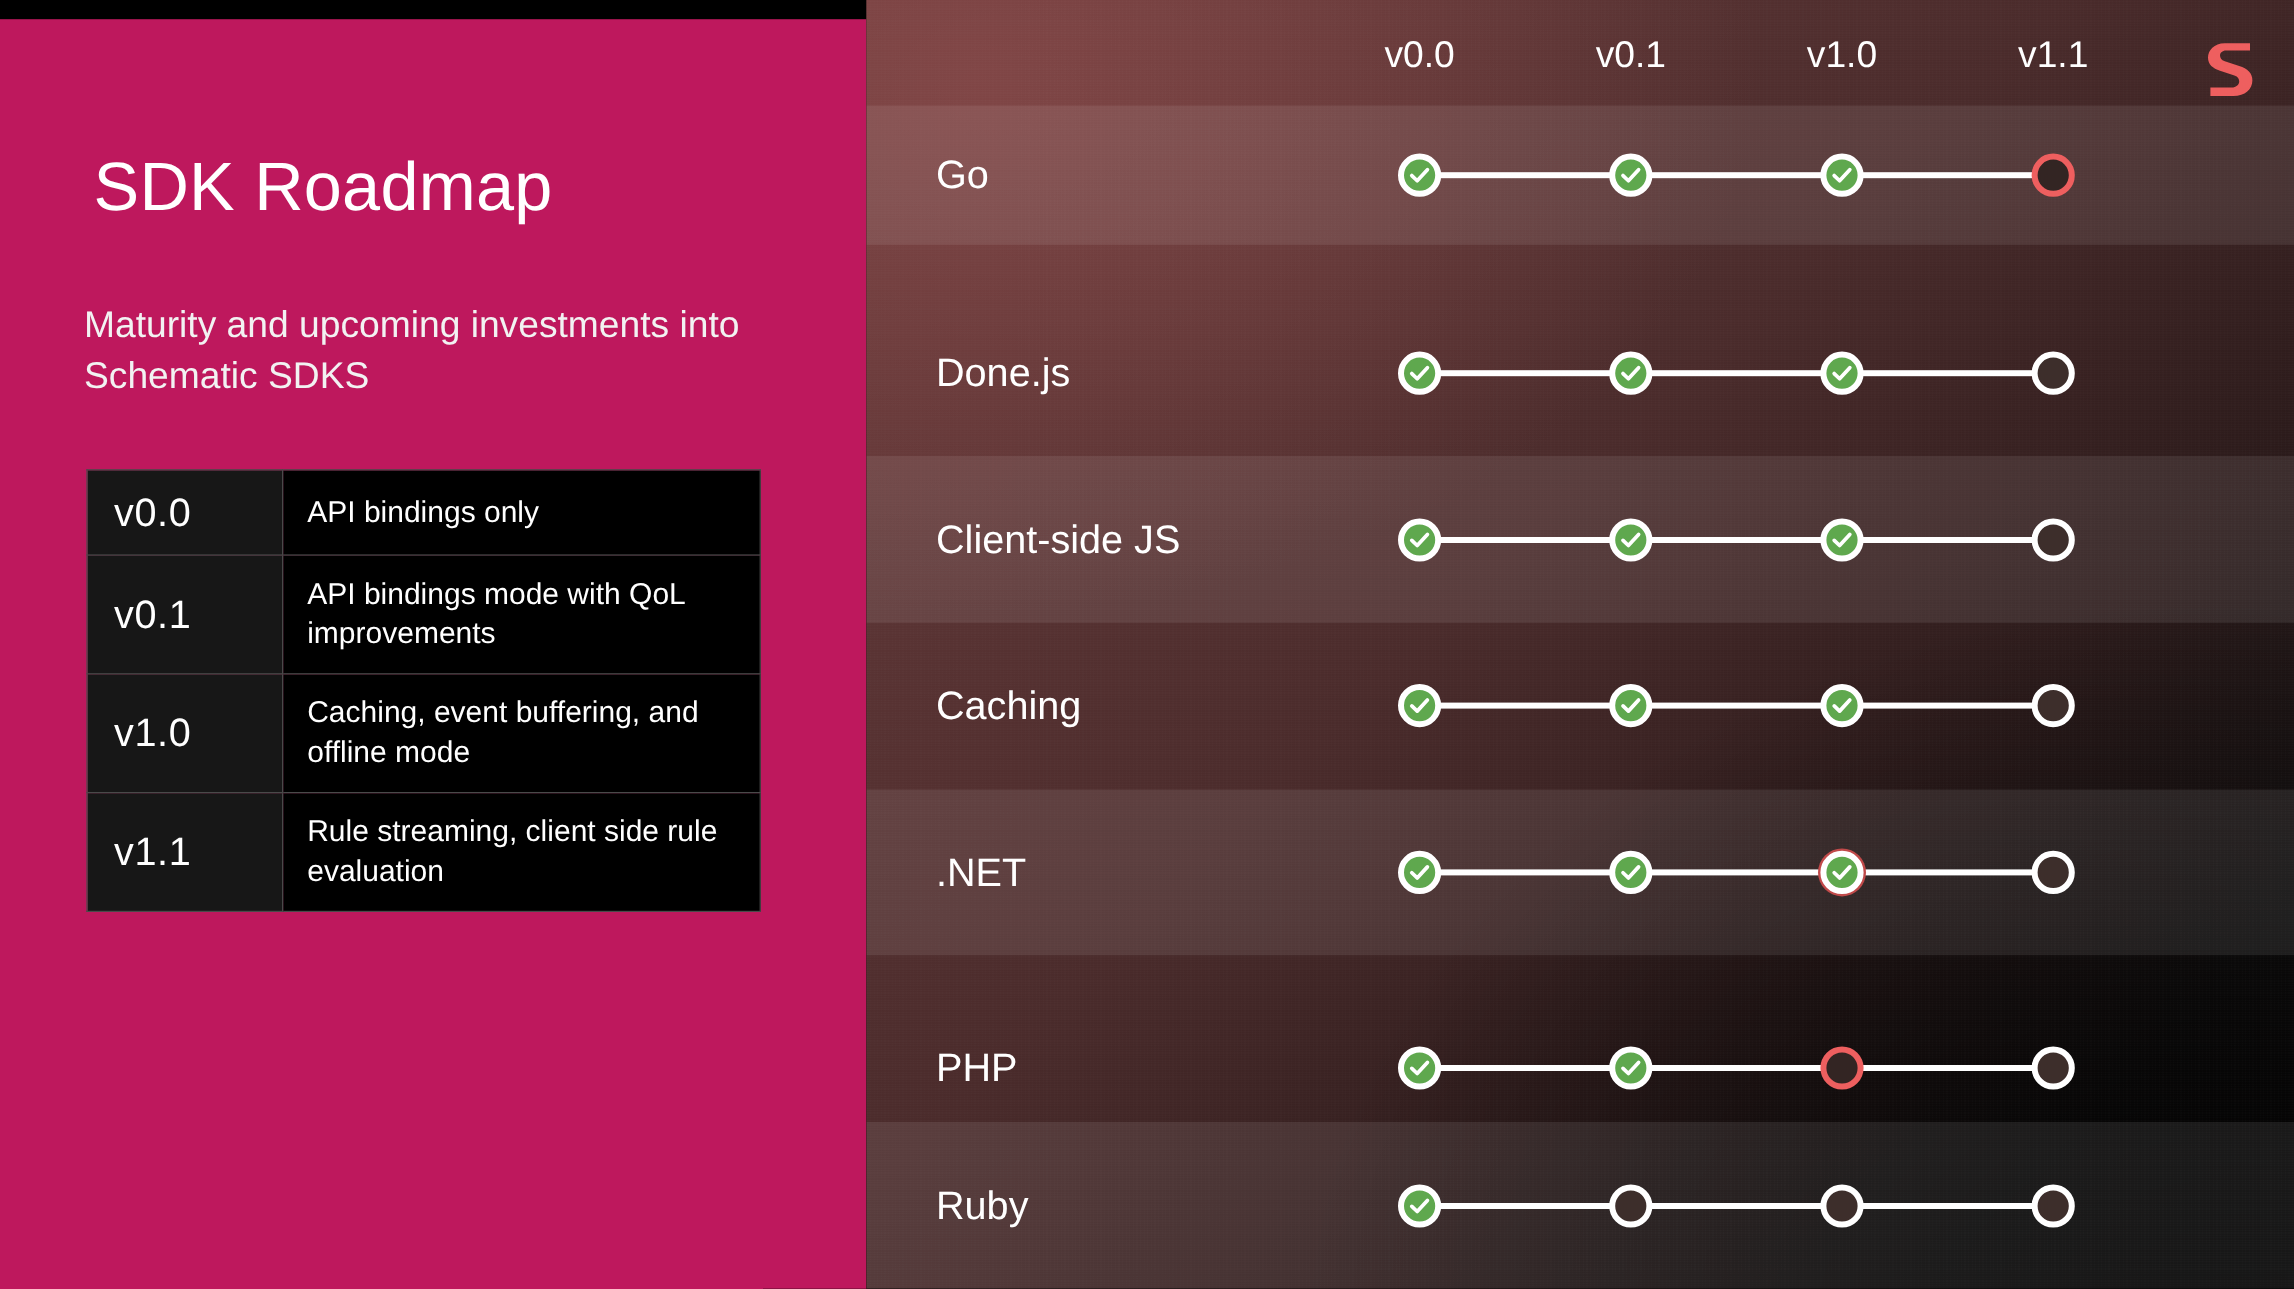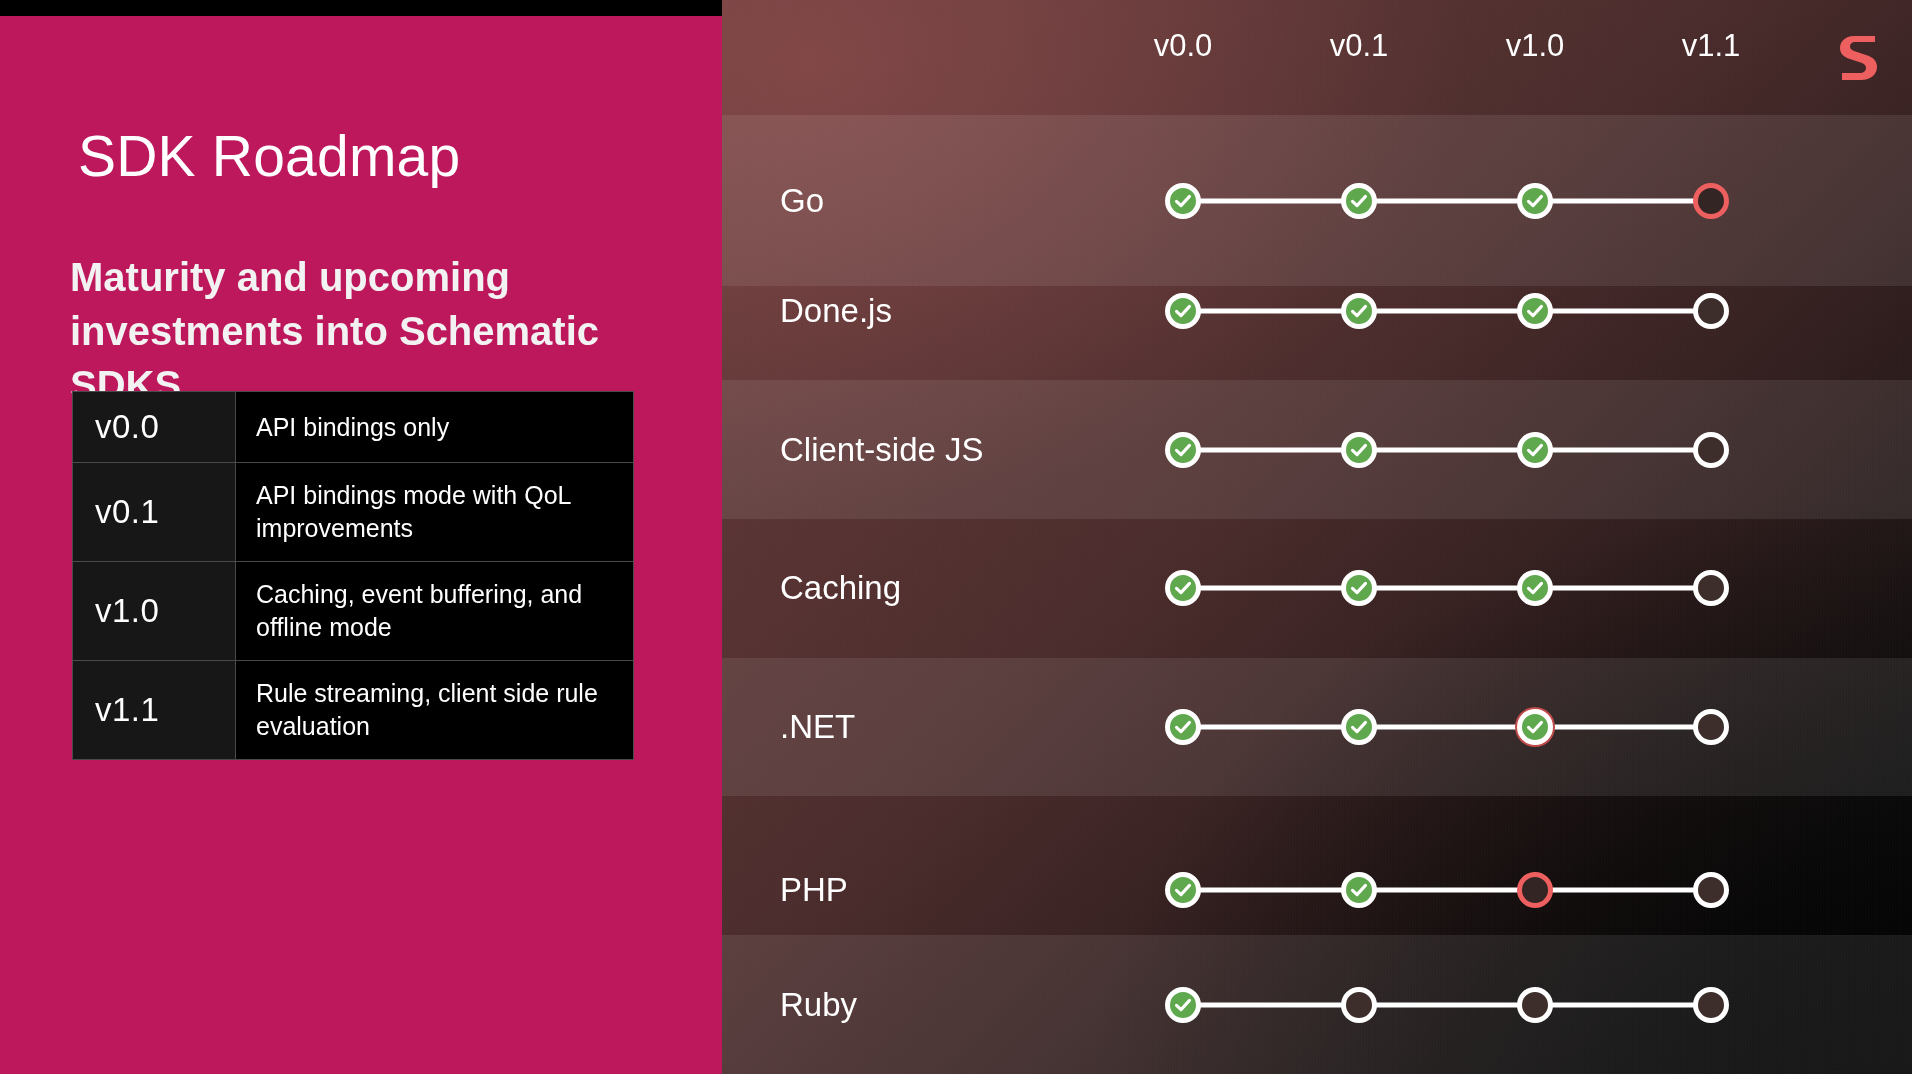--- a/index.html
+++ b/index.html
@@ -4,21 +4,21 @@
 <style>
   html,body{margin:0;padding:0;background:#000;}
   body{width:1912px;height:1074px;overflow:hidden;font-family:"Liberation Sans",sans-serif;}
 
   #root{position:relative;width:1912px;height:1074px;background:#000;}
 
   
   #left-panel{position:absolute;left:0;top:16px;width:722px;height:1074px;background:#be185d;}
 
   #page-title{position:absolute;left:78px;top:112px;font-size:57px;color:#fff;letter-spacing:0.2px;font-weight:400;line-height:1;}
-  #subtitle{position:absolute;left:70px;top:234px;width:620px;font-size:40px;color:#f2f2f2;line-height:1.35;font-weight:700;}
+  #subtitle{position:absolute;left:70px;top:234px;width:620px;font-size:31px;color:#f2f2f2;line-height:1.35;font-weight:400;}
 
   
   #version-table{position:absolute;left:72px;top:375px;width:562px;border:1px solid #4a4a4a;border-collapse:collapse;}
   #version-table tr{}
   #version-table td{border:1px solid #4a4a4a;vertical-align:middle;}
   .ver-cell{width:140px;background:#171717;color:#fff;font-size:33px;padding:16px 0 16px 22px;letter-spacing:0.5px;}
   .desc-cell{background:#000;color:#fff;font-size:25px;line-height:1.32;padding:16px 18px 16px 20px;}
 
   
   #key-block{position:absolute;left:82px;top:874px;width:570px;height:120px;}
@@ -103,21 +103,21 @@
         <div class="col-head" style="left: 813px;">v1.0</div>
         <div class="col-head" style="left: 989px;">v1.1</div>
       </div>
 
     <svg id="logo" viewBox="0 0 52 56">
       <path d="M33 6 L22 6 C13 6 8 12 8 18 C8 24 12 27 18 29 L30 33 C33 34 34 36 34 38 C34 41 31 43 28 43 L10 43 L10 50 L29 50 C39 50 45 44 45 37 C45 31 41 27 34 25 L22 21 C19 20 18 18 18 16 C18 14 20 12 23 12 L43 12 L43 6 Z" fill="#ee5f5f"></path>
       <path d="M43 6 L43 12 L30 25 L45 37 L45 44 L22 24 Z" fill="#ee5f5f" opacity="0.0"></path>
     </svg>
 
     <div id="rows-container">
-        <div class="srow light" style="top: 115px; height: 171px;">
+        <div class="srow light" style="top: 88px; height: 116px;">
           <div class="row-label">Go</div>
           <div class="track" style="left: 461px; width: 528px;"></div>
           <div class="node" style="left: 461px;">
             <div class="marker m-done">
               <svg width="22" height="22" viewBox="0 0 22 22">
                 <path d="M4.5 11.3 L9 15.6 L17.5 6.4" fill="none" stroke="#ffffff" stroke-width="3.1" stroke-linecap="round" stroke-linejoin="round"></path>
               </svg>
             </div>
           </div>
           <div class="node" style="left: 637px;">

